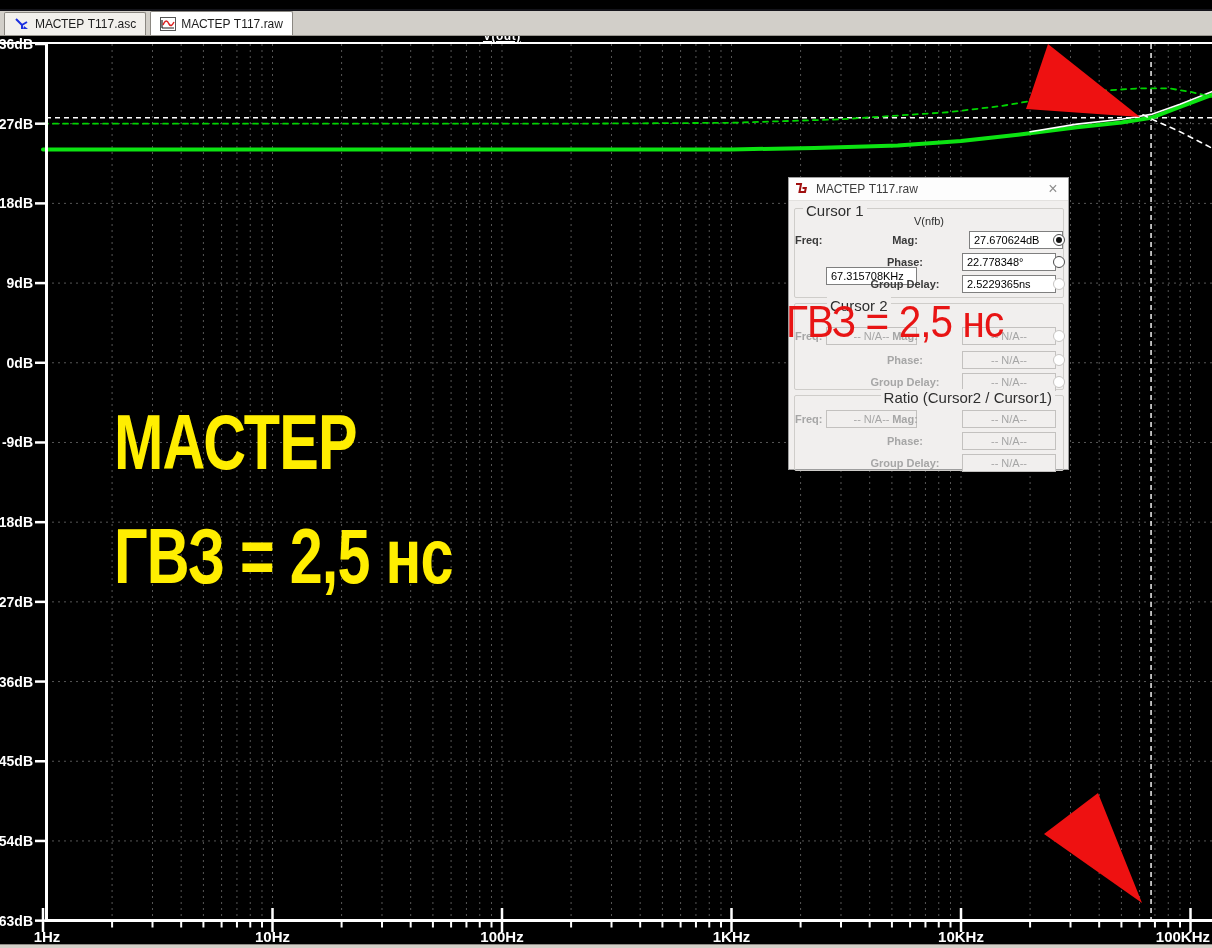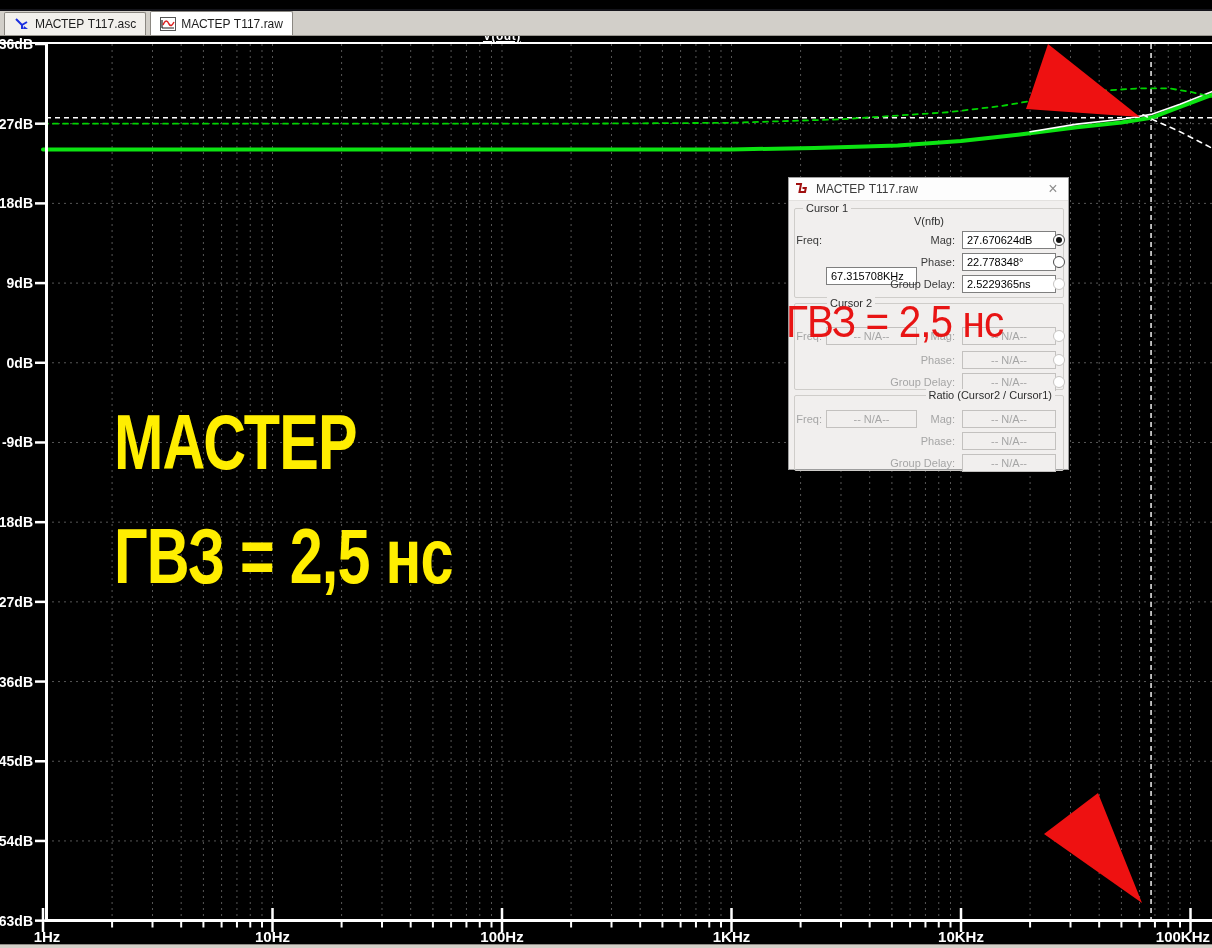--- a/index.html
+++ b/index.html
@@ -54,24 +54,24 @@
   .dlg-close{
     margin-left:auto;margin-right:7px;color:#8e8e8e;font-size:16px;line-height:16px;
     width:16px;text-align:center;cursor:default;
   }
   .group{
     position:absolute;left:5px;width:270px;box-sizing:border-box;
     border:1px solid #cfcdca;border-radius:2px;
   }
   .legend{
     position:absolute;top:-7px;background:#f1efee;padding:0 3px;
-    font-size:11px;color:#2e2e2e;white-space:nowrap;
+    font-size:15px;color:#2e2e2e;white-space:nowrap;
   }
   .trace-head{position:absolute;width:100%;text-align:center;color:#2e2e2e;}
-  .row-label{position:absolute;text-align:right;color:#3a3a3a;}
+  .row-label{position:absolute;text-align:center;color:#3a3a3a;font-weight:bold;}
   .row-label.dis{color:#a6a6a6;}
   .tbox{
     position:absolute;height:18px;background:#fff;border:1px solid #7f7f7f;
     box-sizing:border-box;font-size:11px;color:#000;line-height:16px;
     padding-left:4px;white-space:nowrap;overflow:hidden;
   }
   .tbox.dis{
     background:#f1efee;border-color:#c3c1bf;color:#a6a6a6;text-align:center;padding-left:0;
   }
   .radio{
@@ -275,21 +275,21 @@
     <span class="dlg-title">МАСТЕР T117.raw</span>
     <span class="dlg-close">×</span>
   </div>
   <div id="dlg-groups">
       <div class="group" style="top:30px;height:90px;">
         <div class="legend" style="left:8px;">Cursor 1</div>
         <div class="trace-head" style="top:6px;">V(nfb)</div>
         <div class="row-label" style="left:0;width:27px;top:25px;">Freq:</div>
         <div class="tbox" style="left:31px;top:22px;width:91px;margin-top:36px;">67.315708KHz</div>
         <div class="row-label" style="left:60px;width:100px;top:25px;">Mag:</div>
-        <div class="tbox" style="left:167px;top:22px;width:94px;">27.670624dB</div>
+        <div class="tbox" style="left:174px;top:22px;width:94px;">27.670624dB</div>
         <div class="radio on" style="left:258px;top:25px;"></div>
         <div class="row-label" style="left:60px;width:100px;top:47px;">Phase:</div>
         <div class="tbox" style="left:167px;top:44px;width:94px;">22.778348°</div>
         <div class="radio " style="left:258px;top:47px;"></div>
         <div class="row-label" style="left:60px;width:100px;top:69px;">Group Delay:</div>
         <div class="tbox" style="left:167px;top:66px;width:94px;">2.5229365ns</div>
         <div class="radio dis" style="left:258px;top:69px;"></div>
       </div>
       <div class="group" style="top:125px;height:87px;">
         <div class="legend" style="left:8px;margin-left:24px;">Cursor 2</div>

